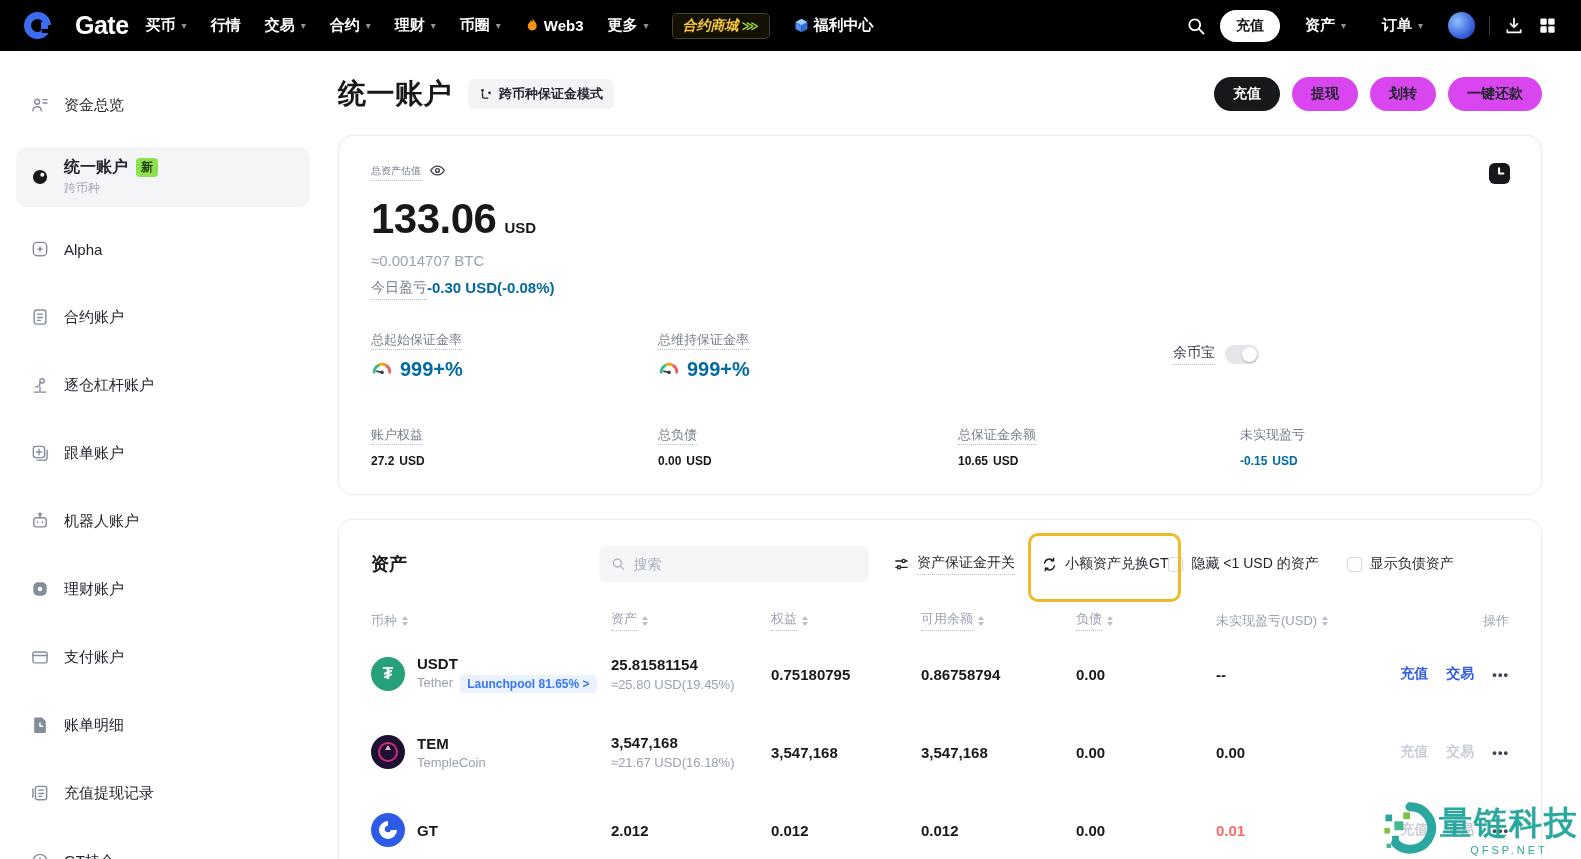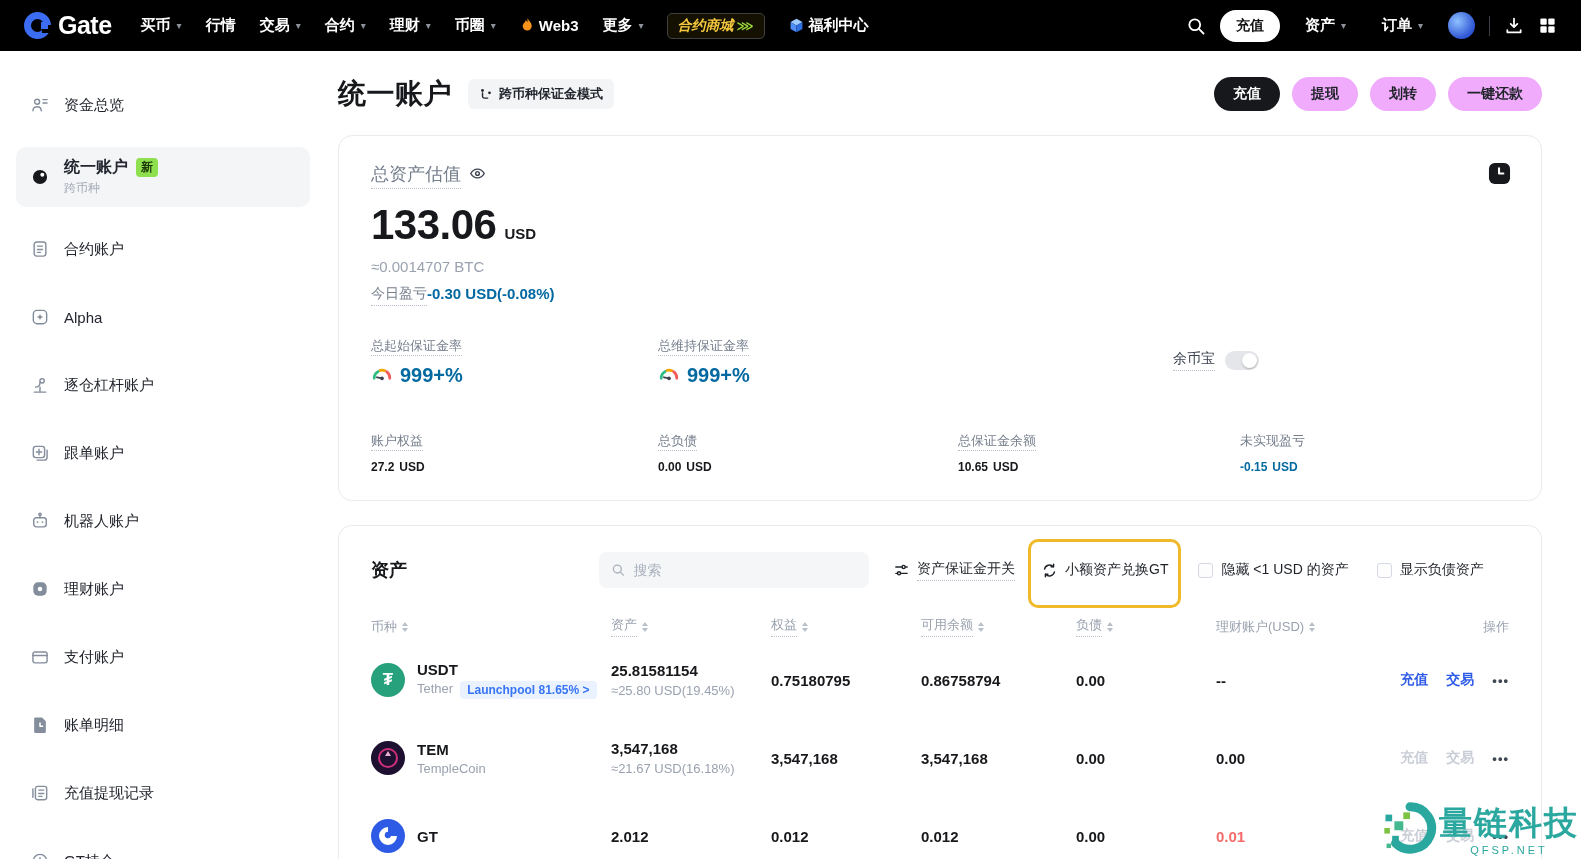--- a/index.html
+++ b/index.html
@@ -1,20 +1,20 @@
 <!DOCTYPE html>
 <html><head>
 <meta charset="utf-8">
 <style>
   *{box-sizing:border-box;margin:0;padding:0}
   html,body{width:1581px;height:859px;overflow:hidden;background:#fff;
     font-family:"Liberation Sans","DejaVu Sans",sans-serif;color:#17181b}
   
   .nav{height:51px;background:#000;display:flex;align-items:center;padding:0 24px;gap:2px}
-  .logo{display:flex;align-items:center;gap:7px;margin-right:16px;cursor:pointer}
+  .logo{display:flex;align-items:center;gap:24px;margin-right:4px;cursor:pointer}
   .logo-mark{position:relative;width:27px;height:27px;border-radius:50%;border:7px solid #3b6cf2}
   .logo-mark::after{content:"";position:absolute;right:-7px;top:6px;width:9px;height:8px;background:#000}
   .logo-mark::before{content:"";position:absolute;right:-4px;top:3px;width:7px;height:7px;background:#3b6cf2;z-index:2}
   .logo-text{color:#fff;font-size:25px;font-weight:800;letter-spacing:-.5px}
   .nav-item{color:#fff;font-size:15px;font-weight:600;padding:0 11px;display:flex;align-items:center;gap:4px;cursor:pointer;white-space:nowrap}
   .caret::after{content:"▾";font-size:10px;color:#8d929b;margin-left:2px}
   .promo{margin:0 10px;padding:3px 10px;border:1px solid #404040;border-radius:5px;background:#141103;
     color:#f5c83d;font-size:14px;font-weight:800;font-style:italic;display:flex;align-items:center;cursor:pointer}
   .promo::after{content:"⋙";color:#9edc3a;font-size:12px;margin-left:3px}
   .nav-right{margin-left:auto;display:flex;align-items:center;gap:14px}
@@ -34,21 +34,21 @@
   .new-badge{background:#8fe04e;color:#1c3a08;font-size:12px;font-weight:700;padding:1px 5px;border-radius:4px}
   .ssub{font-size:12px;color:#a3aab6}
   .si{width:20px;height:20px;stroke:#848d9c;stroke-width:1.7;fill:none;stroke-linecap:round;stroke-linejoin:round}
   
   .main{flex:1;padding:24px 39px 0 20px;min-width:0}
   .page-head{display:flex;align-items:center;margin-bottom:22px}
   .page-title{font-size:28px;font-weight:800;letter-spacing:.5px}
   .mode-badge{margin-left:16px;background:#f3f4f6;border-radius:6px;padding:6px 11px;font-size:13px;font-weight:600;
     display:flex;align-items:center;gap:6px;color:#23262e}
   .head-btns{margin-left:auto;display:flex;gap:12px}
-  .hbtn{border:none;border-radius:18px;padding:8px 19px;font-size:14px;font-weight:600;cursor:pointer;background:#f0abfc;color:#1f2329}
+  .hbtn{border:none;border-radius:18px;padding:8px 19px;font-size:14px;font-weight:600;cursor:pointer;background:#d946ef;color:#1f2329}
   .hbtn.primary{background:#17181b;color:#fff}
   .card{border:1px solid #e9ebef;border-radius:14px;background:#fff;padding:26px 32px;position:relative}
   
   .lbl{font-size:13px;color:#757e8c}
   .dotted{border-bottom:1px dotted #b9bfca;padding-bottom:2px}
   .ov-label-row{display:flex;align-items:center;gap:8px}
   .big-row{margin-top:12px;display:flex;align-items:baseline;gap:8px}
   .big-val{font-size:42px;font-weight:800;letter-spacing:-.5px}
   .big-unit{font-size:15px;font-weight:700}
   .btc{margin-top:9px;font-size:15px;color:#9aa2af}
@@ -72,21 +72,21 @@
   .as-title{font-size:18px;font-weight:800}
   .search{margin-left:192px;width:270px;height:36px;background:#f5f6f8;border-radius:8px;display:flex;align-items:center;gap:8px;padding:0 12px}
   .search input{border:none;outline:none;background:transparent;font-size:14px;width:100%;color:#1f2329;font-family:inherit}
   .search input::placeholder{color:#aab1bd}
   .ctrl{display:flex;align-items:center;gap:7px;font-size:14px;color:#1f2329;cursor:pointer;white-space:nowrap}
   .ctrl.msw{margin-left:24px}
   .hl{position:relative;margin-left:26px}
   .hl::after{content:"";position:absolute;inset:-22px -13px -29px -13px;border:3.5px solid #f0b929;border-radius:10px;pointer-events:none}
   .cbgrp{display:flex;align-items:center;gap:8px;font-size:14px;color:#1f2329;cursor:pointer;white-space:nowrap}
   .cb{width:15px;height:15px;border:1.5px solid #d5d9e6;border-radius:3px;background:#fdfdfe;flex-shrink:0}
-  .cbgrp.g1{margin-left:30px}.cbgrp.g2{margin-left:28px}
+  .cbgrp.g1{}.cbgrp.g2{margin-left:28px}
   .tgrid{display:grid;grid-template-columns:240px 160px 150px 155px 140px 150px 1fr;align-items:center}
   .thead{margin-top:28px;font-size:13px;color:#9aa2af}
   .th{display:flex;align-items:center;cursor:pointer}
   .th.right{justify-content:flex-end}
   .sort{display:inline-flex;flex-direction:column;gap:2px;margin-left:5px}
   .sort i{width:0;height:0;border-left:3.5px solid transparent;border-right:3.5px solid transparent}
   .sort .up{border-bottom:4px solid #b9bfca}
   .sort .dn{border-top:4px solid #b9bfca}
   .trow{height:70px;margin-top:8px}
   .coin{display:flex;align-items:center;gap:12px}
@@ -208,31 +208,31 @@
       <div class="stxt">
         <div class="srow">
           <span class="slabel">统一账户</span>
           <span class="new-badge">新</span>
         </div>
         <span class="ssub">跨币种</span>
       </div>
     </div>
     <div class="side-item">
       <svg class="si" viewBox="0 0 24 24">
+          <rect x="4" y="4" width="16" height="16" rx="4.5"></rect>
+          <path d="M12 8l1.1 2.9L16 12l-2.9 1.1L12 16l-1.1-2.9L8 12l2.9-1.1z" fill="#848d9c" stroke="none"></path>
+        </svg>
+      <span class="slabel">Alpha</span>
+    </div>
+    <div class="side-item">
+      <svg class="si" viewBox="0 0 24 24">
           <rect x="5" y="3.5" width="14" height="17" rx="3"></rect>
           <path d="M9 8.5h6M9 12.5h6M9 16h3.5"></path>
         </svg>
       <span class="slabel">合约账户</span>
-    </div>
-    <div class="side-item">
-      <svg class="si" viewBox="0 0 24 24">
-          <rect x="4" y="4" width="16" height="16" rx="4.5"></rect>
-          <path d="M12 8l1.1 2.9L16 12l-2.9 1.1L12 16l-1.1-2.9L8 12l2.9-1.1z" fill="#848d9c" stroke="none"></path>
-        </svg>
-      <span class="slabel">Alpha</span>
     </div>
     <div class="side-item">
       <svg class="si" viewBox="0 0 24 24">
           <path d="M6.5 14.5c3.2 0 5.5-2.3 5.5-5.5"></path>
           <circle cx="14.5" cy="7" r="2.6"></circle>
           <path d="M5 20.5h14M12 14.5v6"></path>
         </svg>
       <span class="slabel">逐仓杠杆账户</span>
     </div>
     <div class="side-item">
@@ -311,21 +311,21 @@
     </div>
 
     <section class="card">
       <span class="hist-btn">
         <svg width="23" height="23" viewBox="0 0 24 24">
             <rect x="1" y="1" width="22" height="22" rx="6" fill="#17181b"></rect>
             <path d="M11.5 6.5v5.5h4.5" stroke="#fff" stroke-width="2.2" fill="none" stroke-linecap="round" stroke-linejoin="round"></path>
           </svg>
       </span>
       <div class="ov-label-row">
-        <span class="lbl dotted" style="font-size:18px">总资产估值</span>
+        <span class="lbl dotted" style="font-size:10px">总资产估值</span>
         <span>
           <svg width="17" height="17" viewBox="0 0 24 24" fill="none" stroke="#3c4250" stroke-width="2">
               <path d="M2.5 12S6 5.8 12 5.8 21.5 12 21.5 12 18 18.2 12 18.2 2.5 12 2.5 12z"></path>
               <circle cx="12" cy="12" r="2.6"></circle>
             </svg>
         </span>
       </div>
       <div class="big-row">
         <span class="big-val">133.06</span>
         <span class="big-unit">USD</span>
@@ -469,21 +469,21 @@
             </span>
           </div>
         <div class="th">
             <span class="dotted">负债</span>
             <span class="sort">
               <i class="up"></i>
               <i class="dn"></i>
             </span>
           </div>
         <div class="th">
-            <span>理财账户(USD)</span>
+            <span>未实现盈亏(USD)</span>
             <span class="sort">
               <i class="up"></i>
               <i class="dn"></i>
             </span>
           </div>
         <div class="th right">
             <span>操作</span>
           </div>
       </div>
 

